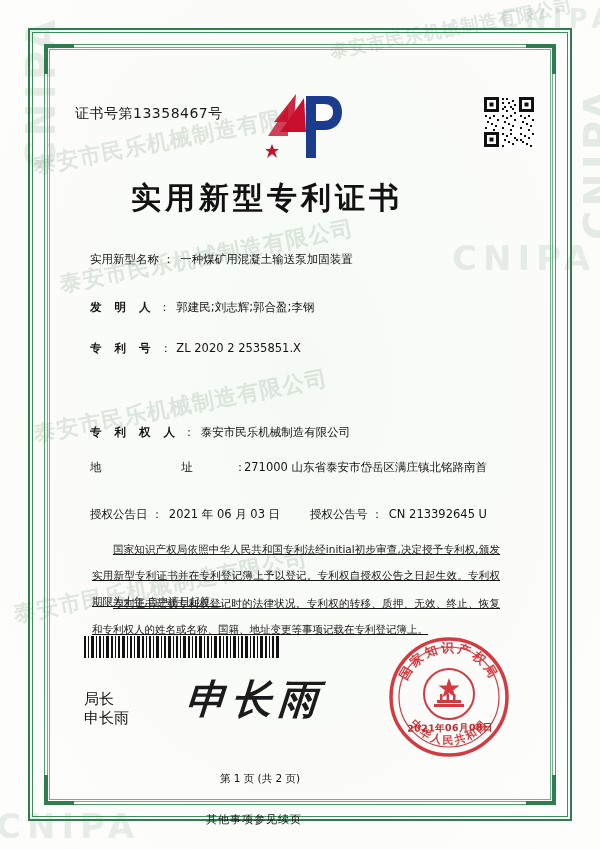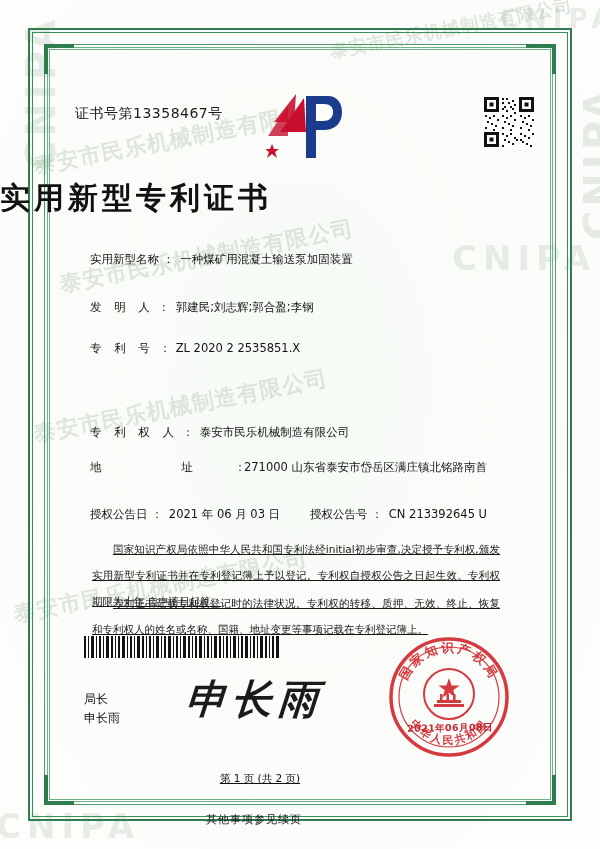--- a/index.html
+++ b/index.html
@@ -110,21 +110,21 @@
     left: 75px; top: 105px;
     font-size: 14px;
     color: #1a1a1a;
     letter-spacing: 0.5px;
   }
   
   #doc-title {
     position: absolute;
     left: 0; top: 178px;
     width: 534px;
-    text-align: left;
+    text-align: center;
     font-size: 30px;
     font-weight: bold;
     letter-spacing: 4px;
     color: #111;
     font-family: "DejaVu Serif", serif;
   }
 
   
   .field {
     position: absolute;
@@ -135,20 +135,21 @@
   .field .lbl {
     display: inline-block;
     color: #141414;
   }
   .field .val {
     display: inline-block;
     color: #141414;
   }
   .sp {
     letter-spacing: 4.5px;
+    font-weight: bold;
   }
 
   
   .para {
     position: absolute;
     width: 408px;
     font-size: 10.5px;
     line-height: 26px;
     color: #171717;
     text-align: justify;
@@ -158,21 +159,21 @@
   
   #barcode {
     position: absolute;
     left: 84px; top: 636px;
     width: 196px; height: 22px;
   }
   
   #sig-labels {
     position: absolute;
     left: 84px; top: 690px;
-    font-size: 12px;
+    font-size: 15px;
     line-height: 19px;
     color: #111;
   }
   #signature {
     position: absolute;
     left: 186px; top: 672px;
     font-size: 40px;
     color: #1b1b1b;
     font-family: "DejaVu Serif", serif;
     letter-spacing: 6px;
@@ -198,21 +199,20 @@
     transform: rotate(-1deg);
   }
   
   #page-indicator {
     position: absolute;
     left: 0; top: 772px;
     width: 520px;
     text-align: center;
     font-size: 10.5px;
     color: #111;
-    text-decoration: underline;
   }
   #footnote {
     position: absolute;
     left: 0; top: 812px;
     width: 508px;
     text-align: center;
     font-size: 11px;
     color: #111;
     letter-spacing: 1px;
   }

